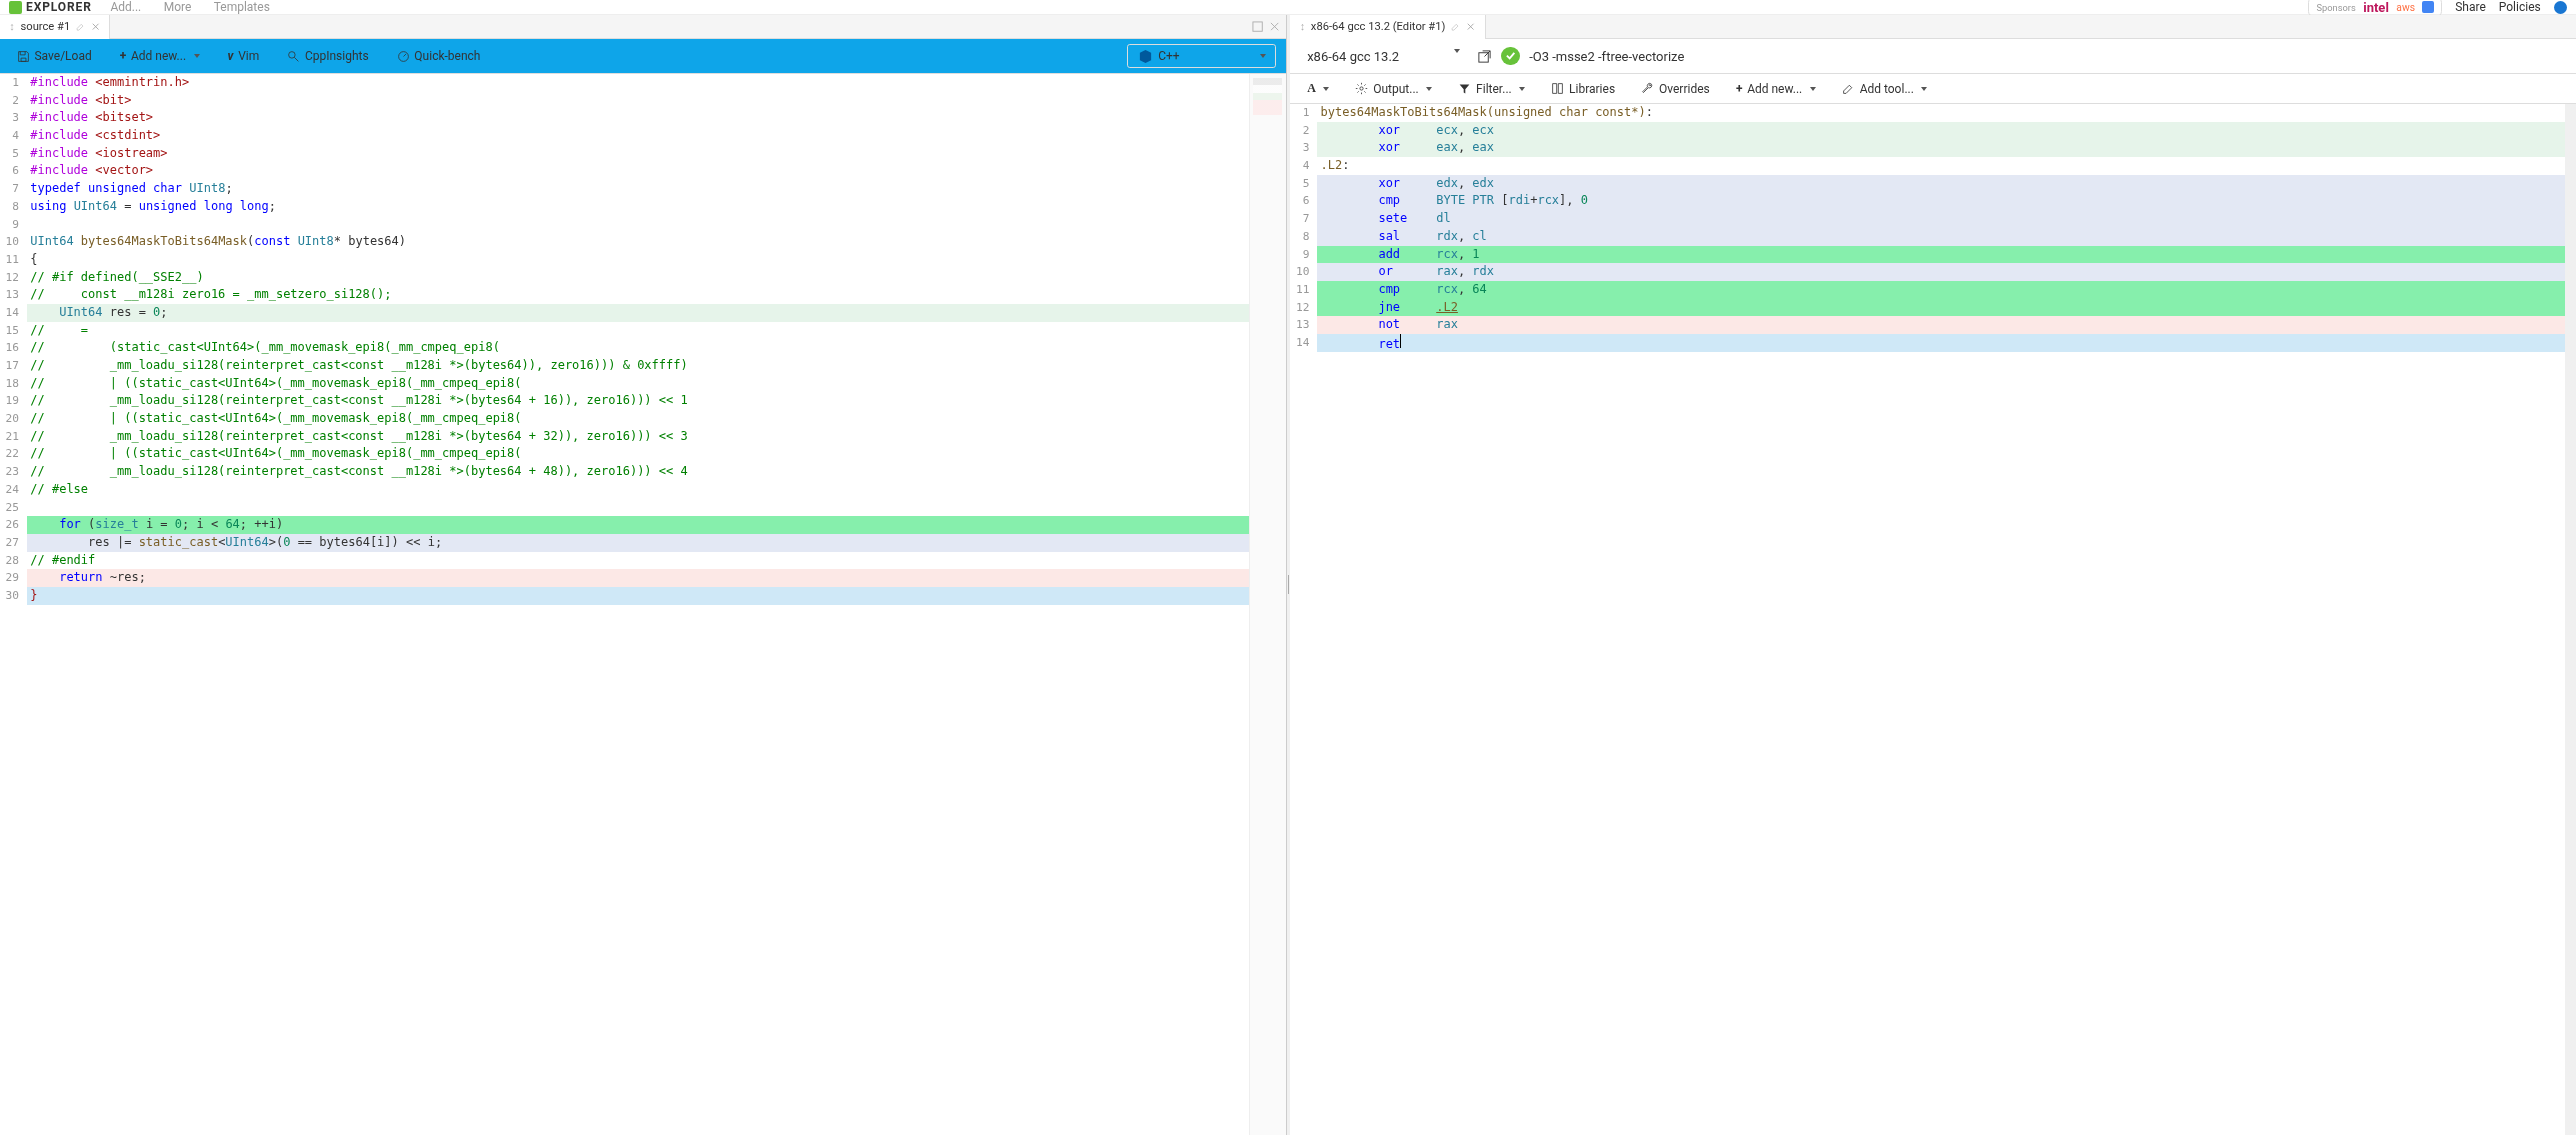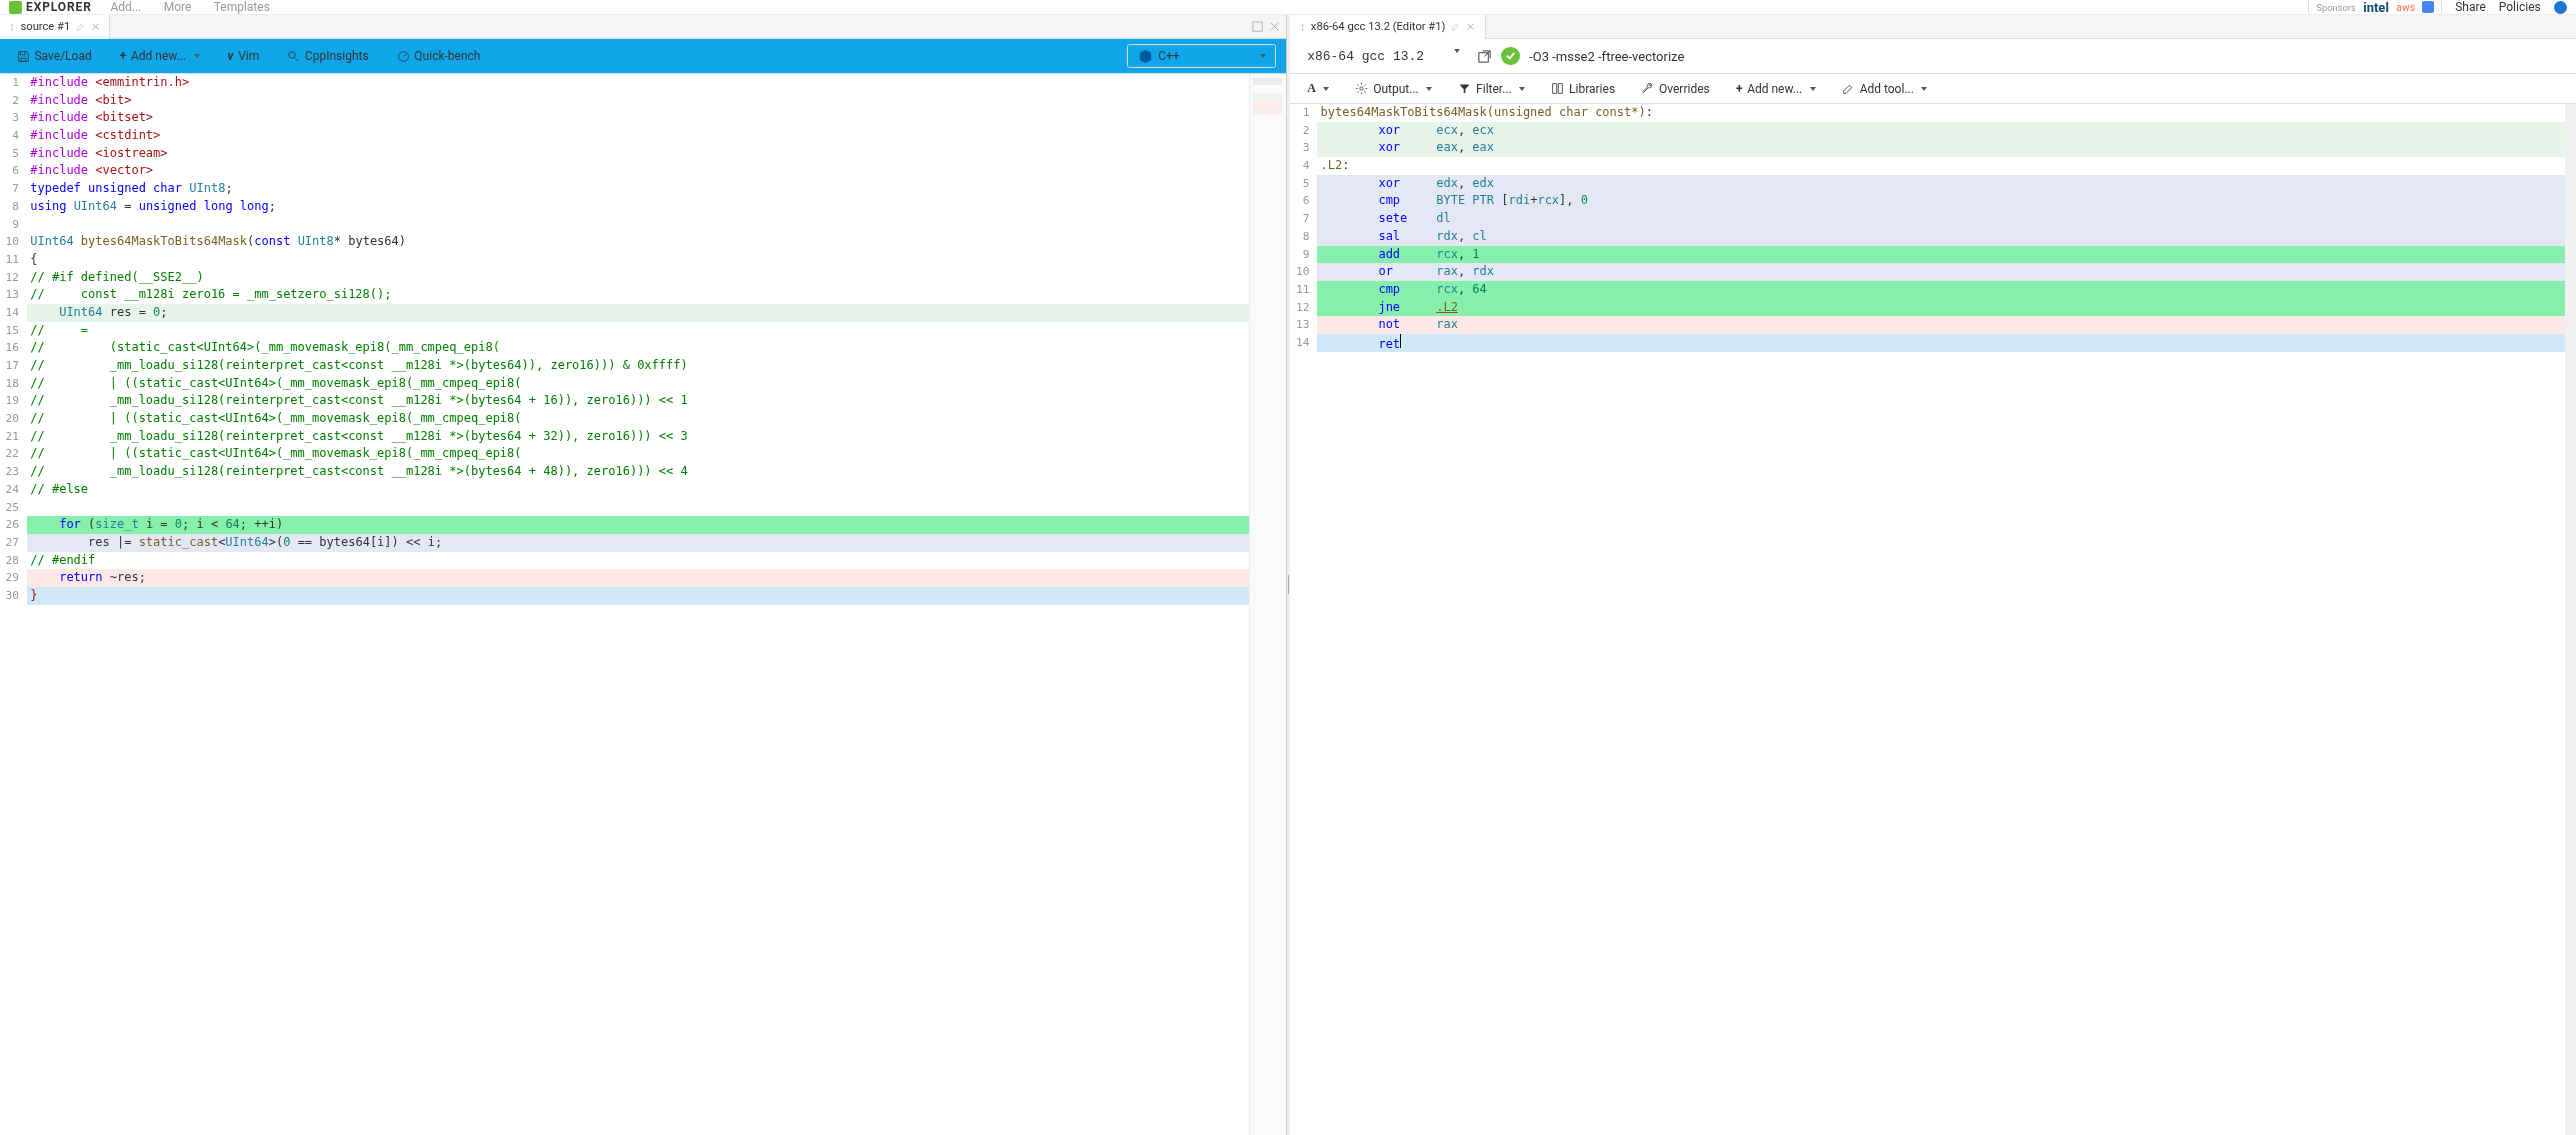--- a/index.html
+++ b/index.html
@@ -37,21 +37,21 @@
 .top-menu { display: flex; gap: 22.4px; color: #999; font-size: 12px; }
 .top-right { margin-left: auto; display: flex; align-items: center; gap: 13px; }
 .sponsor-box {
   border: 0.9px solid #ddd;
   border-radius: 5.6px;
   padding: 1.9px 7.5px;
   display: flex;
   align-items: center;
   gap: 7.5px;
 }
-.sponsor-blue { color: #0c4a6e; font-weight: 700; font-size: 13px; }
+.sponsor-blue { color: #be185d; font-weight: 700; font-size: 13px; }
 .sponsor-orange { color: #ff7043; font-size: 10.3px; }
 
 .main { display: flex; height: calc(100vh - 15px); }
 .pane { flex: 1; display: flex; flex-direction: column; border-right: 0.9px solid #ccc; min-width: 0; }
 
 .tab-bar {
   display: flex;
   align-items: center;
   background: #f5f5f5;
   border-bottom: 0.9px solid #ddd;
@@ -111,21 +111,20 @@
   border-bottom: 0.9px solid #ddd;
   height: 35px;
 }
 .compiler-select {
   display: flex;
   align-items: flex-start;
   justify-content: space-between;
   padding: 3.7px 7.5px;
   width: 168px;
   font-size: 13px;
-  font-family: Liberation Mono, monospace;
 }
 .popout { width: 15px; height: 15px; cursor: pointer; }
 .status-ok {
   width: 18.6px; height: 18.6px; border-radius: 50%;
   background: #67c23a; display: flex; align-items: center; justify-content: center;
 }
 .compiler-opts {
   flex: 1;
   font-size: 13px;
   color: #333;

